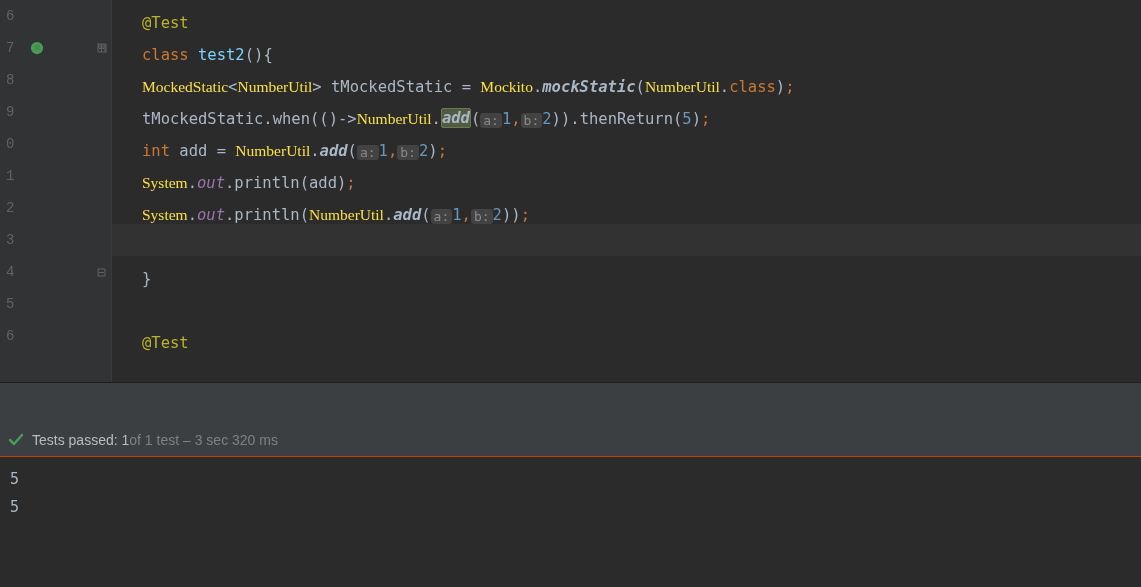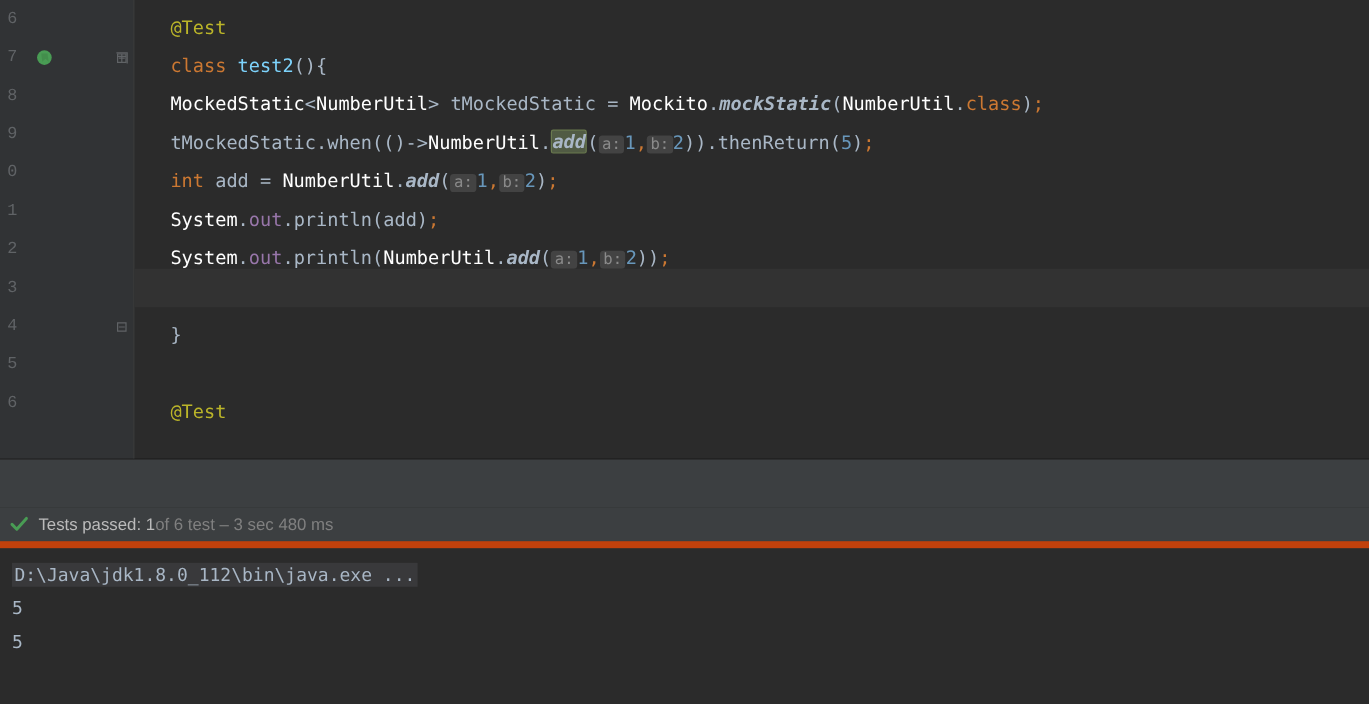--- a/index.html
+++ b/index.html
@@ -72,24 +72,24 @@
       font-family: 'Consolas','Monaco',monospace;
       font-size: 15.5px;
     }
     .code-line.caret {
       background: #323232;
     }
     .tk-ann { color: #bbb529; }
     .tk-kw  { color: #cc7832; }
     .tk-fn  { color: #7dd3fc; }
     .tk-pl  { color: #a9b7c6; }
-    .tk-cls { color: #ffffff; }
+    .tk-cls { color: #fde047; font-family: Liberation Serif, serif; }
     .tk-num { color: #6897bb; }
     .tk-it  { font-style: italic; color: #a9b7c6; font-weight: bold; }
-    .tk-sf  { color: #9876aa; }
+    .tk-sf  { color: #9876aa; font-style: italic; }
     .hint {
       background: #434343;
       color: #8a8a8a;
       font-size: 13px;
       border-radius: 3px;
       padding: 0px 3px;
       margin: 0 0px;
       font-style: normal;
     }
     .hl-box {
@@ -111,21 +111,21 @@
     }
     .status-bar {
       height: 34px;
       background: #3c3f41;
       display: flex;
       align-items: center;
       padding-left: 8px;
       font-family: -apple-system, 'Segoe UI', sans-serif;
       font-size: 14px;
       color: #bbbbbb;
-      border-bottom: 6px solid #c2410c;
+      border-bottom: 1px solid #c2410c;
     }
     .status-bar .check {
       width: 16px; height: 16px; margin-right: 8px;
     }
     .status-bar .passed { color: #bbbbbb; }
     .status-bar .muted { color: #808080; }
     .console-out {
       flex: 1;
       background: #2b2b2b;
       padding: 8px 10px;
@@ -231,20 +231,19 @@
   <div class="console-top-gap"></div>
   <div class="status-bar">
     <span class="check">
       <svg viewBox="0 0 16 16">
           <path d="M2 8 L6 12 L14 3" stroke="#499c54" stroke-width="2.5" fill="none" stroke-linecap="round" stroke-linejoin="round"></path>
         </svg>
     </span>
     <span class="passed">Tests passed:</span>
     <span>&nbsp;</span>
     <span class="passed">1</span>
-    <span class="muted"> of 6 test – 3 sec 480 ms</span>
+    <span class="muted"> of 1 test – 3 sec 320 ms</span>
   </div>
   <div class="console-out">
-    <div><span class="hl-first">D:\Java\jdk1.8.0_112\bin\java.exe ...</span></div>
     <div>5</div>
     <div>5</div>
   </div>
 </div>
 
 </body></html>

